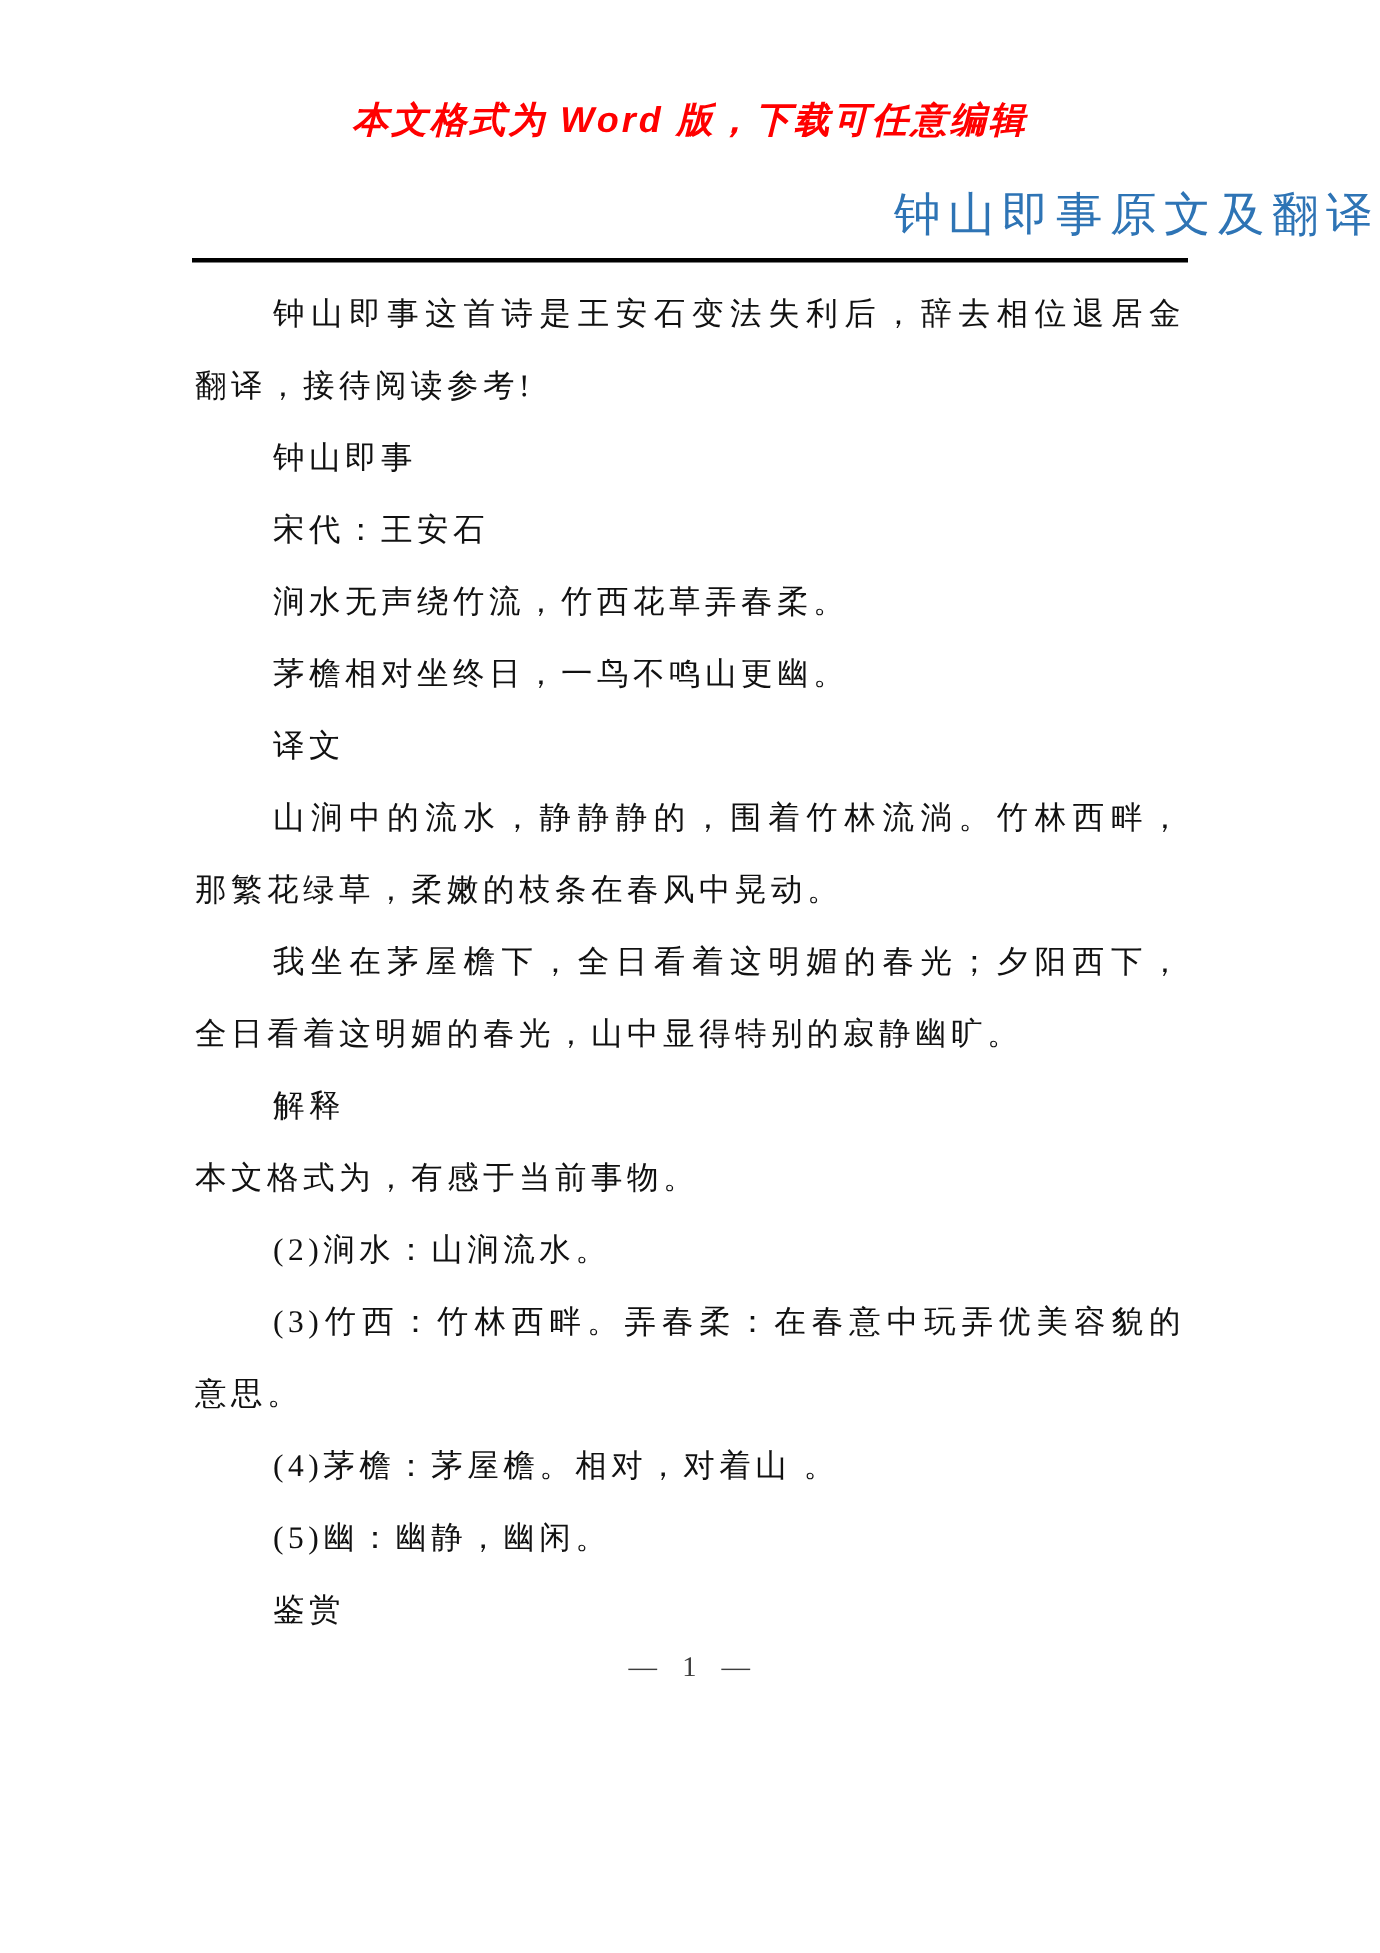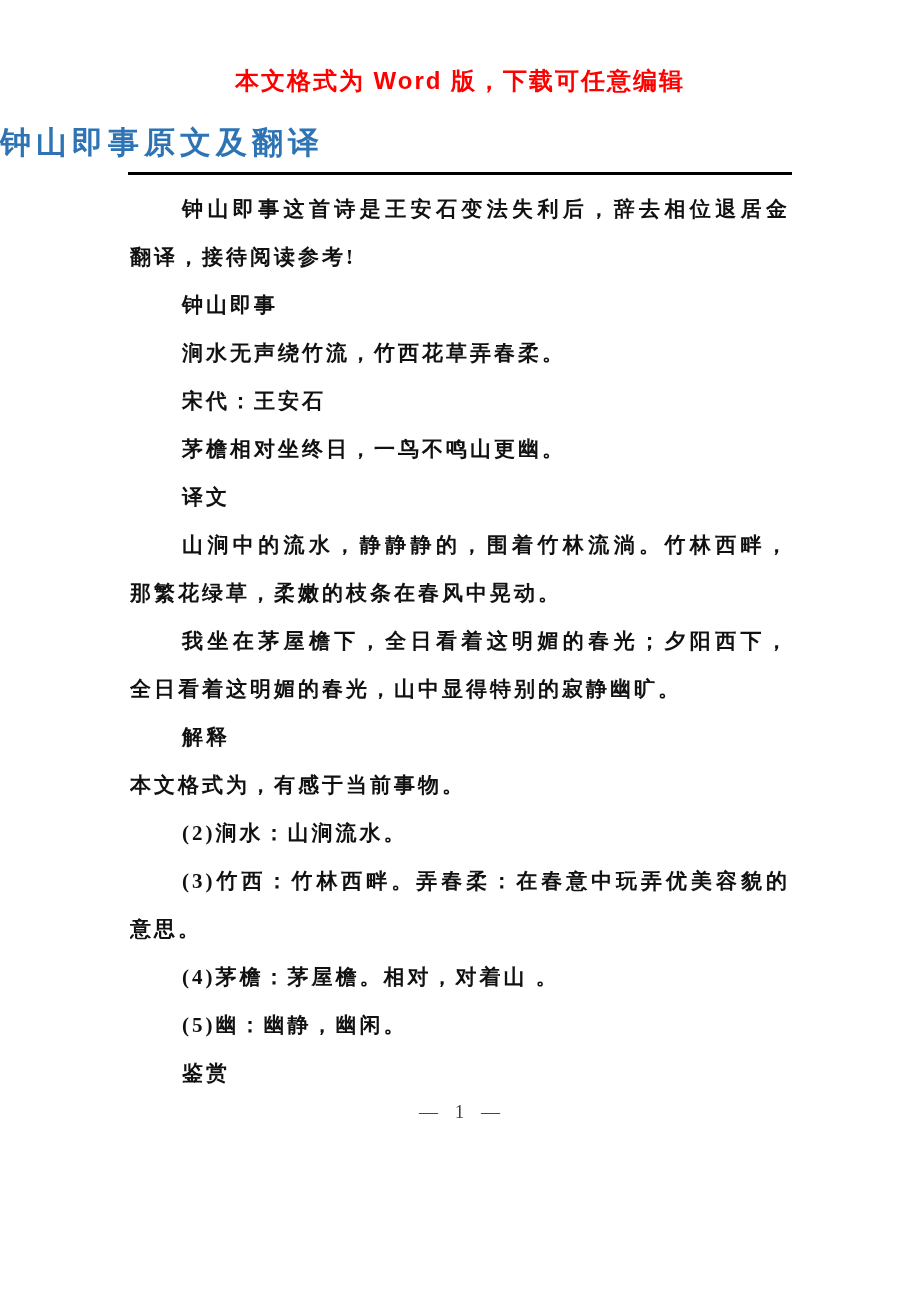--- a/index.html
+++ b/index.html
@@ -14,45 +14,45 @@
   }
   .notice {
     margin-top:64px;
     text-align:center;
     font-family:"Liberation Sans","DejaVu Sans",sans-serif;
     font-weight:700;
     font-size:24px;
     letter-spacing:2px;
     height:34px; line-height:34px;
     color:var(--notice_red,#ff0000);
+    font-style:italic;
   }
   .title {
     margin-top:22px;
-    text-align:left;
-    font-weight:700;
+    text-align:right;
+    font-weight:400;
     font-size:31px;
     letter-spacing:5px;
     height:46px; line-height:46px;
     color:var(--title_blue,#2e74b5);
   }
   .divider {
     margin:6px 128px 0 128px;
     height:3px;
     background:var(--rule_black,#000000);
   }
   .content {
     margin:10px 130px 0 130px; 
   }
   .ln {
     height:48px;
     line-height:48px;
     font-size:21px;
     letter-spacing:3px;
     overflow:hidden;
-    font-weight:bold;
   }
   .ind { text-indent:52px; }
   .jf  { text-align:justify; text-align-last:justify; }
   .footer {
     margin-top:2px;
     text-align:center;
     font-size:19px;
     letter-spacing:1px;
     word-spacing:10px;
     color:#3d3d3d;
@@ -67,22 +67,22 @@
   <div class="notice">本文格式为 Word 版，下载可任意编辑</div>
 
   <div class="title">钟山即事原文及翻译</div>
 
   <div class="divider"></div>
 
   <div class="content">
     <div class="ln ind jf">钟山即事这首诗是王安石变法失利后，辞去相位退居金</div>
     <div class="ln">翻译，接待阅读参考!</div>
     <div class="ln ind">钟山即事</div>
+    <div class="ln ind">宋代：王安石</div>
     <div class="ln ind">涧水无声绕竹流，竹西花草弄春柔。</div>
-    <div class="ln ind">宋代：王安石</div>
     <div class="ln ind">茅檐相对坐终日，一鸟不鸣山更幽。</div>
     <div class="ln ind">译文</div>
     <div class="ln ind jf">山涧中的流水，静静静的，围着竹林流淌。竹林西畔，</div>
     <div class="ln">那繁花绿草，柔嫩的枝条在春风中晃动。</div>
     <div class="ln ind jf">我坐在茅屋檐下，全日看着这明媚的春光；夕阳西下，</div>
     <div class="ln">全日看着这明媚的春光，山中显得特别的寂静幽旷。</div>
     <div class="ln ind">解释</div>
     <div class="ln">本文格式为，有感于当前事物。</div>
     <div class="ln ind">(2)涧水：山涧流水。</div>
     <div class="ln ind jf">(3)竹西：竹林西畔。弄春柔：在春意中玩弄优美容貌的</div>

